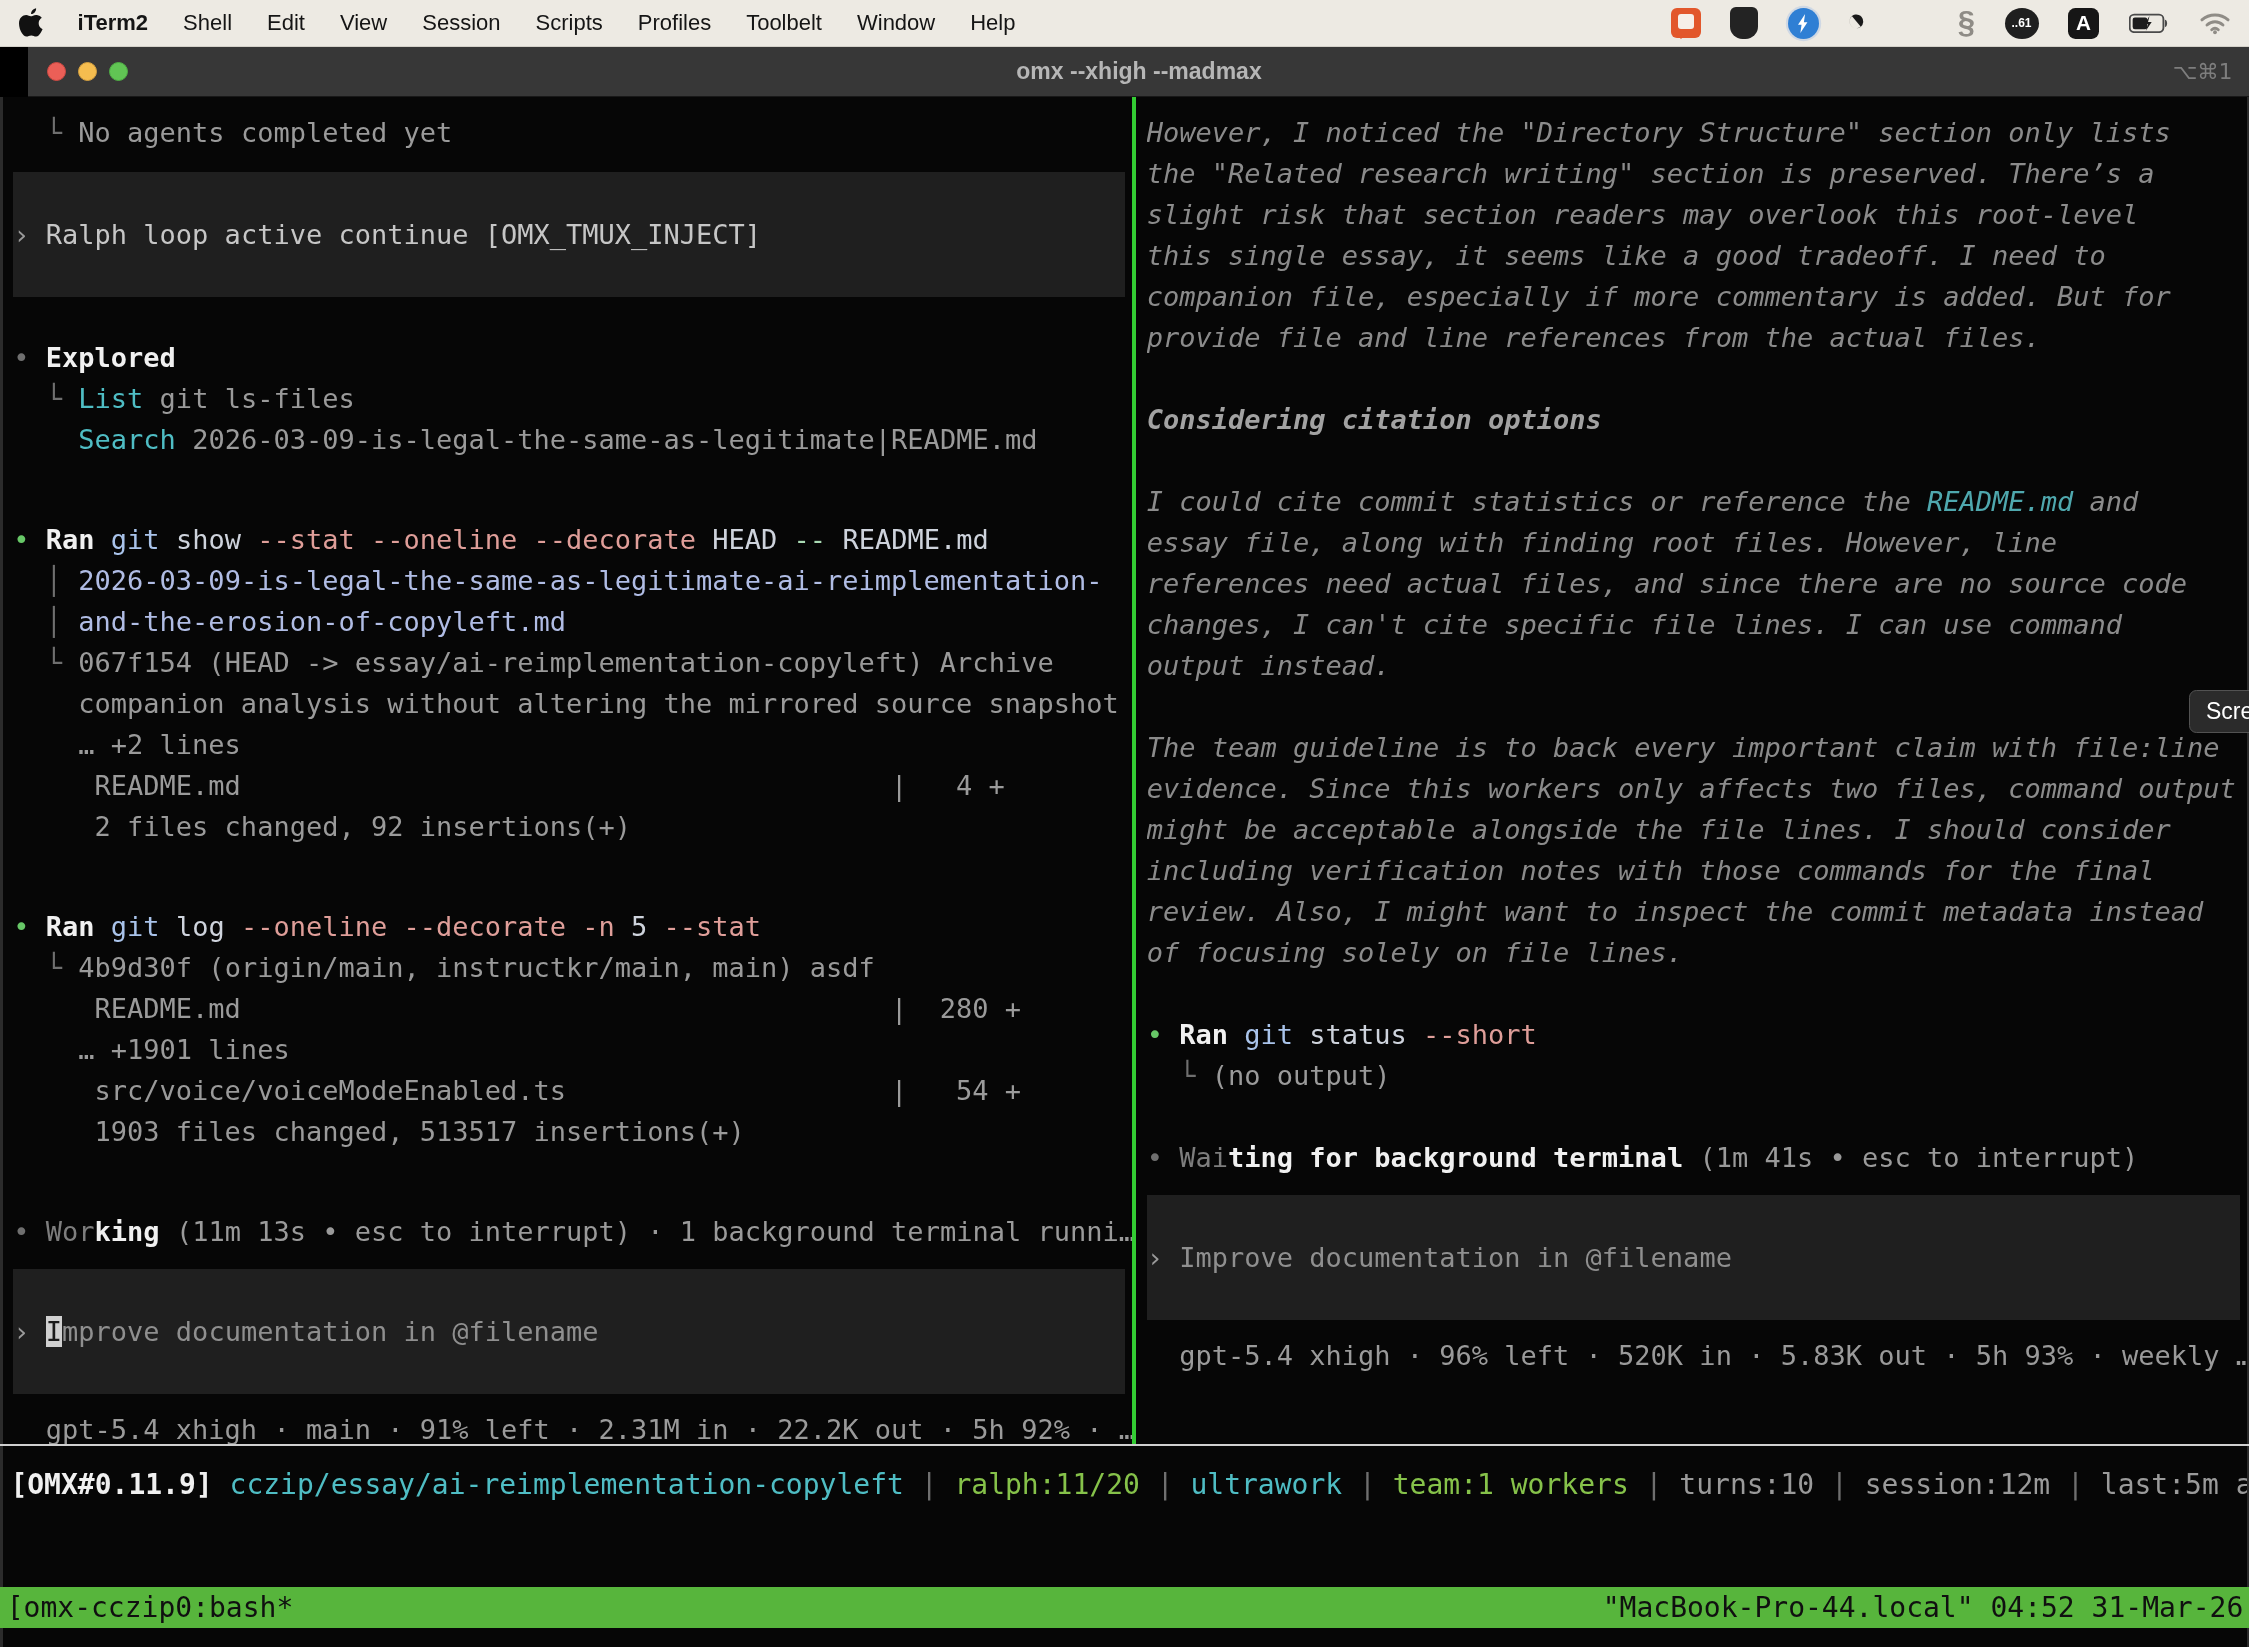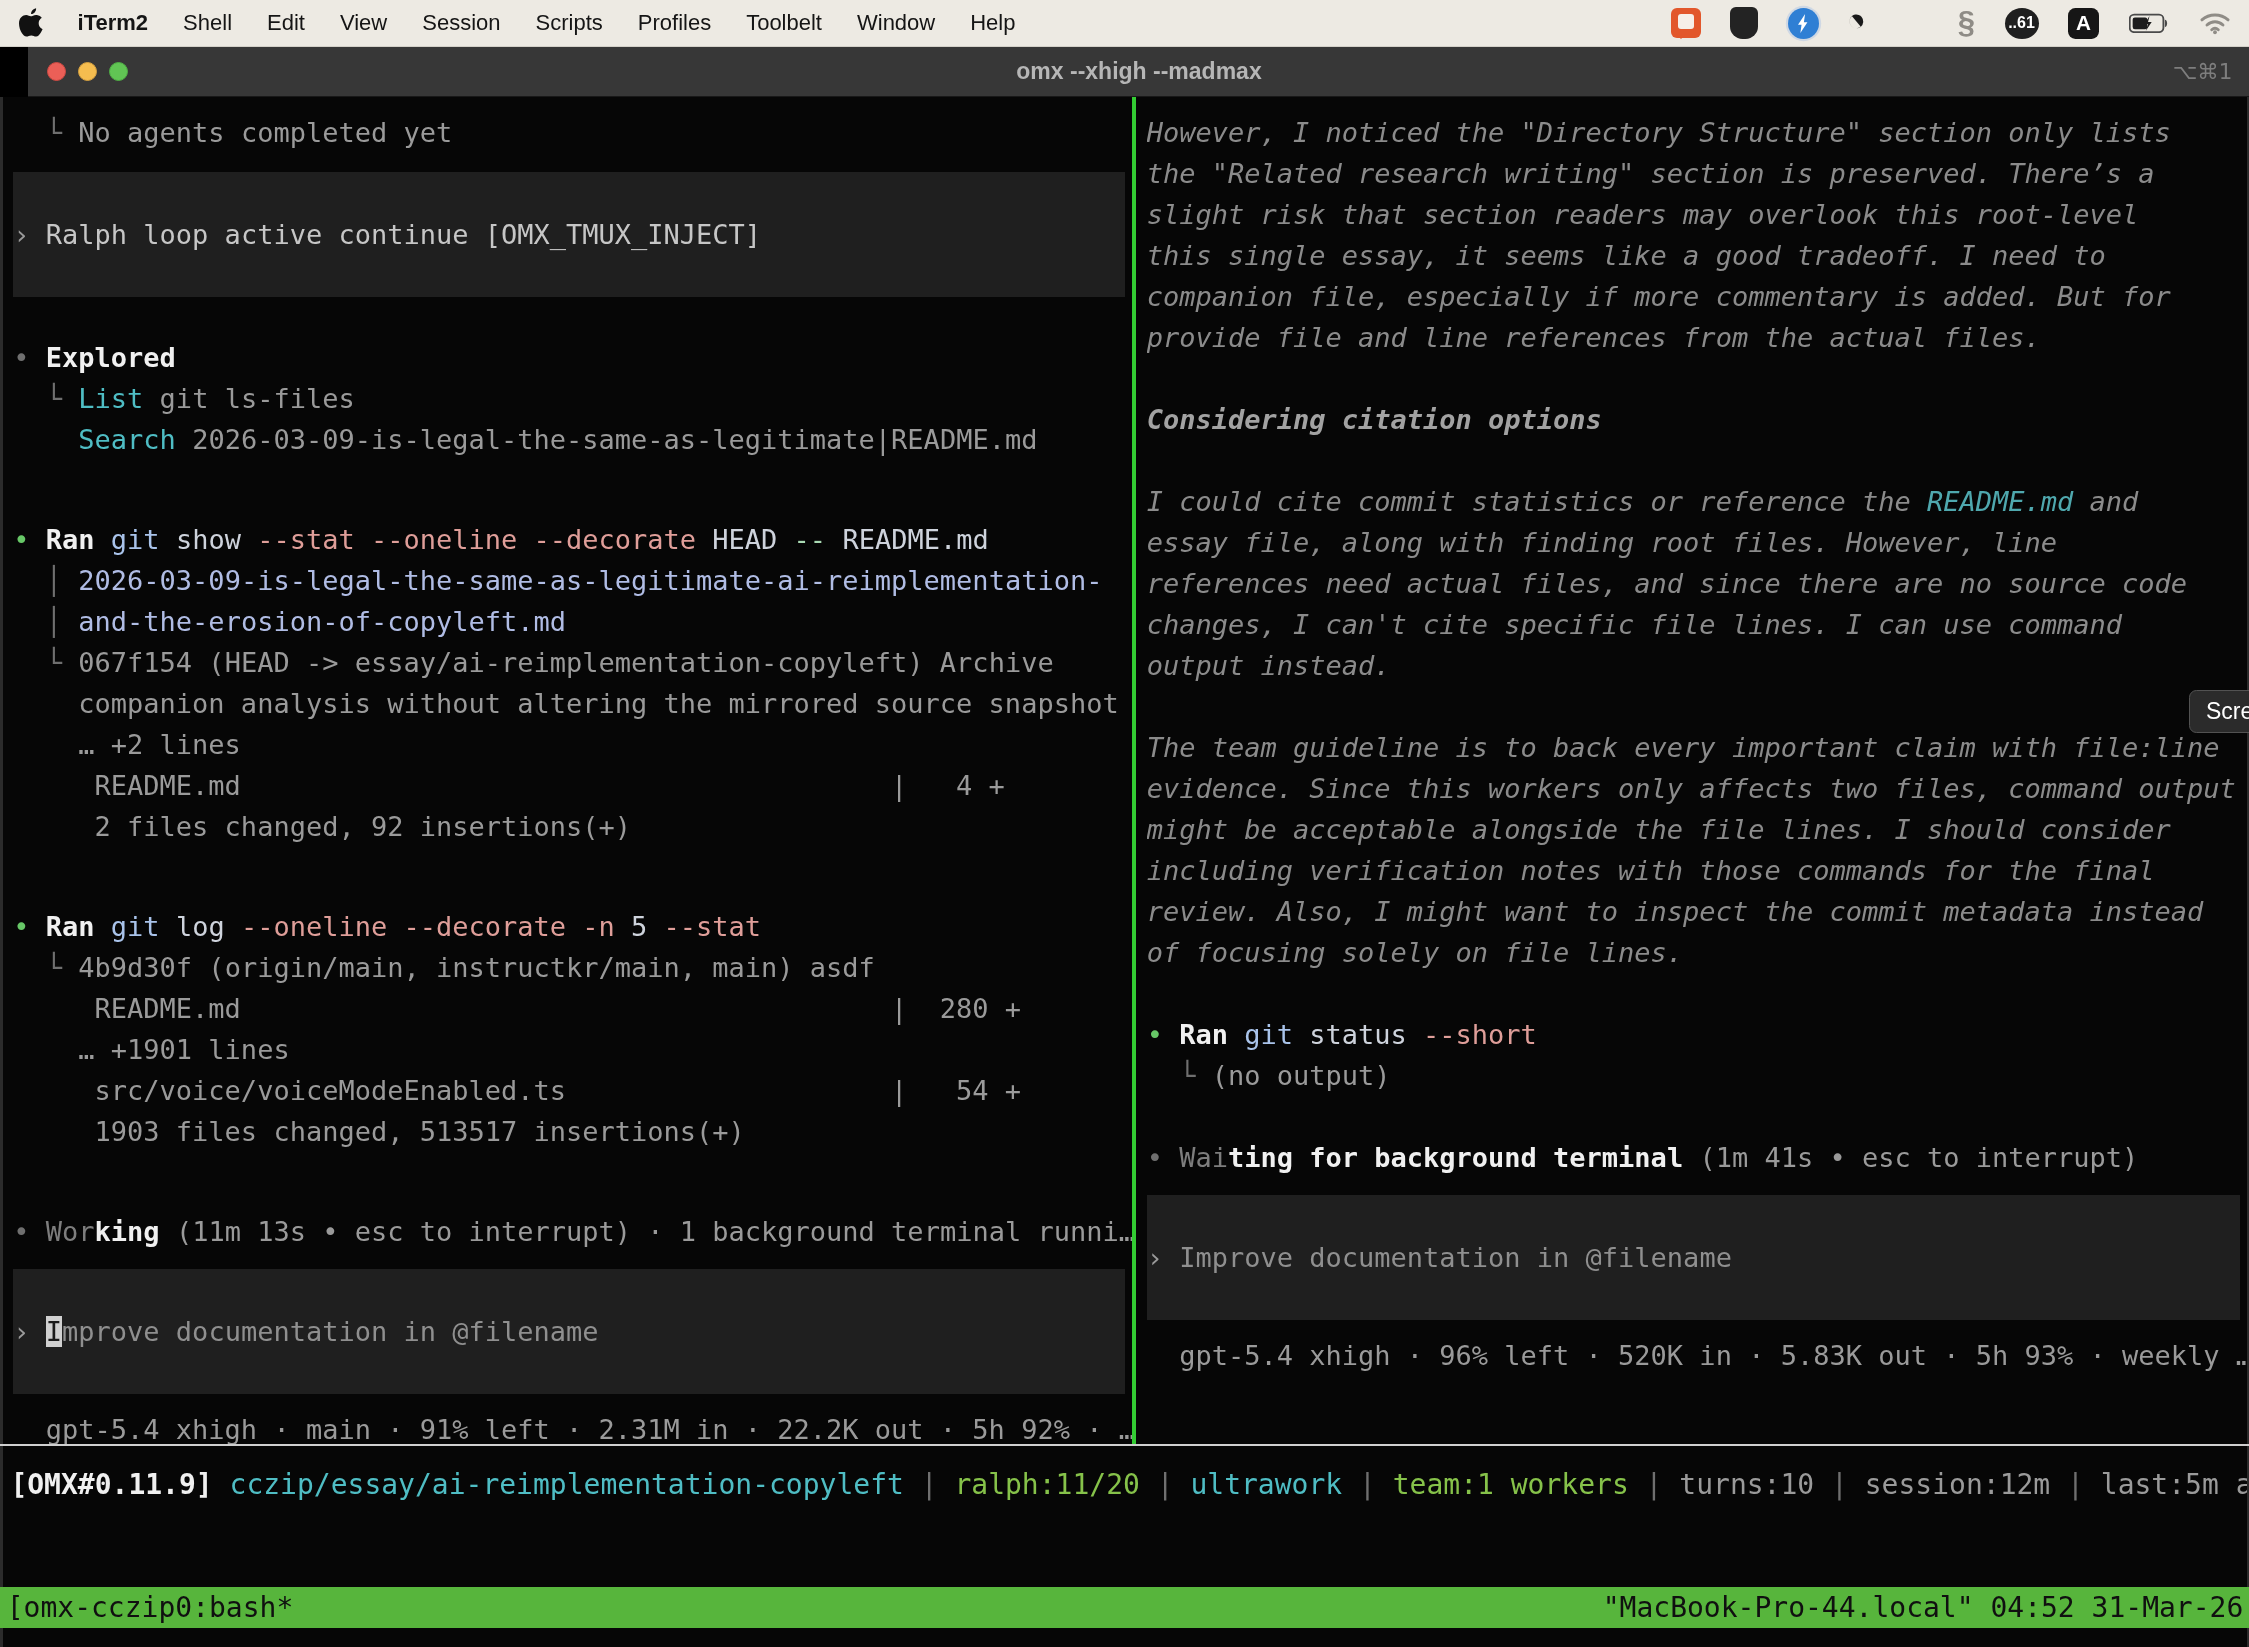--- a/index.html
+++ b/index.html
@@ -23,21 +23,21 @@
   .icon-chat::after { content:""; position:absolute; left:4.4px; bottom:-5.9px; border:5.9px solid transparent; border-top-color:#e2572b; }
   .icon-shield { width:28px; height:32px; background:#232323; border-radius:5.9px 5.9px 12.5px 12.5px; display:grid; grid-template-columns:repeat(3,5.9px); grid-template-rows:repeat(3,5.9px); gap:2.2px; place-content:center; }
   .icon-shield i { background:#edeae3; }
   .icon-bolt { width:31px; height:31px; background:#2f7fd4; border-radius:50%; display:flex; align-items:center; justify-content:center; box-shadow:0 0 0 2.2px #cfd8e4; }
   .icon-bolt svg { width:11.8px; height:19px; }
   .icon-crescent { font-size:32px; color:#1a1a1a; transform:rotate(140deg); line-height:1; }
   .icon-dots { display:grid; grid-template-columns:repeat(3,7.4px); grid-template-rows:repeat(3,7.4px); gap:4.4px; }
   .icon-dots i { border-radius:50%; background:#1c1c1c; }
   .icon-dots i.lt { background:#9d9a94; }
   .icon-squiggle { font-size:31px; color:#8f8c86; font-weight:700; }
-  .icon-badge61 { width:34px; height:31px; background:#1f1f1f; border-radius:50% 50% 50% 50%; color:#fff; font-size:16px; display:flex; align-items:center; justify-content:center; font-weight:700; }
+  .icon-badge61 { width:34px; height:31px; background:#1f1f1f; border-radius:50% 50% 50% 50%; color:#fff; font-size:12px; display:flex; align-items:center; justify-content:center; font-weight:700; }
   .icon-a { width:31px; height:31px; background:#161616; border-radius:7.4px; color:#fff; font-size:20.7px; font-weight:700; display:flex; align-items:center; justify-content:center; }
   .icon-batt svg, .icon-wifi svg { display:block; }
 
   
   .titlebar {
     height:50px; background:#373737; display:flex; align-items:center; position:relative;
     border-bottom:0.7px solid #181818;
     margin-left:28px;
   }
   .lights { display:flex; gap:11.8px; margin-left:19px; }

